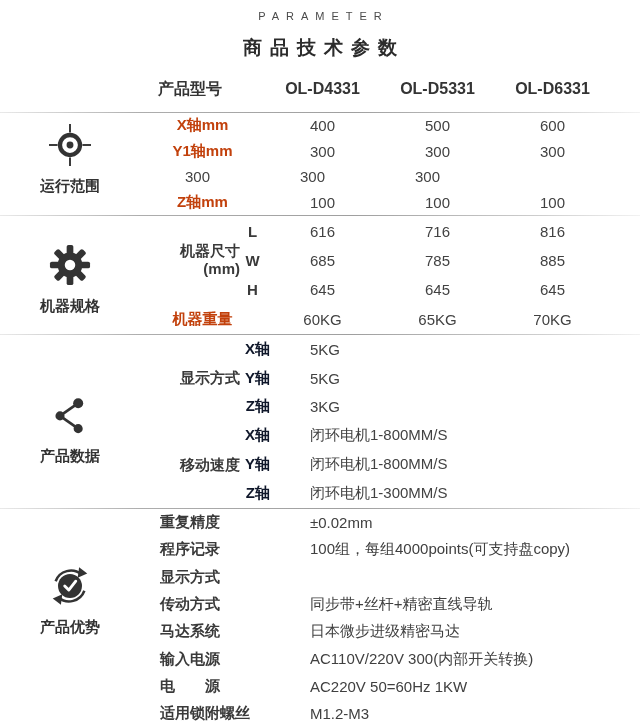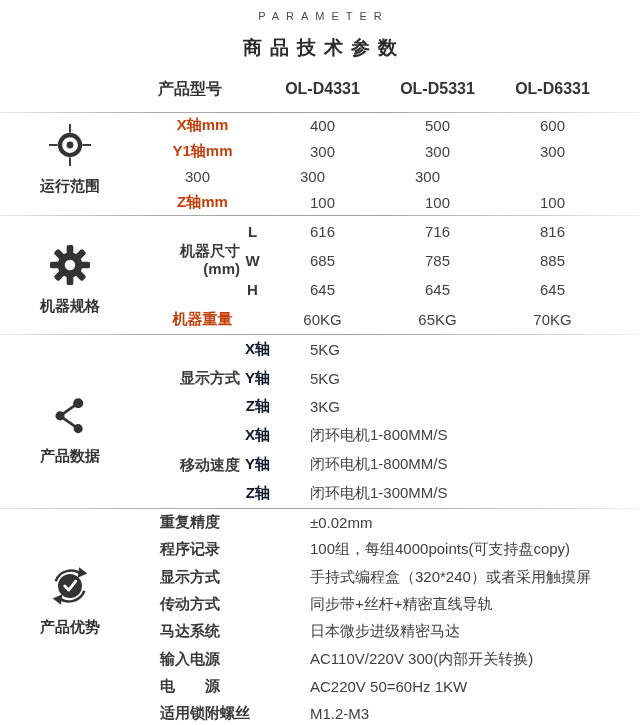--- a/index.html
+++ b/index.html
@@ -245,21 +245,20 @@
       <div class="row">
         <div class="c-lblL">重复精度</div>
         <div class="c-valL10">±0.02mm</div>
       </div>
       <div class="row">
         <div class="c-lblL">程序记录</div>
         <div class="c-valL10">100组，每组4000points(可支持盘copy)</div>
       </div>
       <div class="row">
         <div class="c-lblL">显示方式</div>
-        <div class="c-valL10">手持式编程盒（320*240）或者采用触摸屏</div>
       </div>
       <div class="row">
         <div class="c-lblL">传动方式</div>
         <div class="c-valL10">同步带+丝杆+精密直线导轨</div>
       </div>
       <div class="row">
         <div class="c-lblL">马达系统</div>
         <div class="c-valL10">日本微步进级精密马达</div>
       </div>
       <div class="row">

